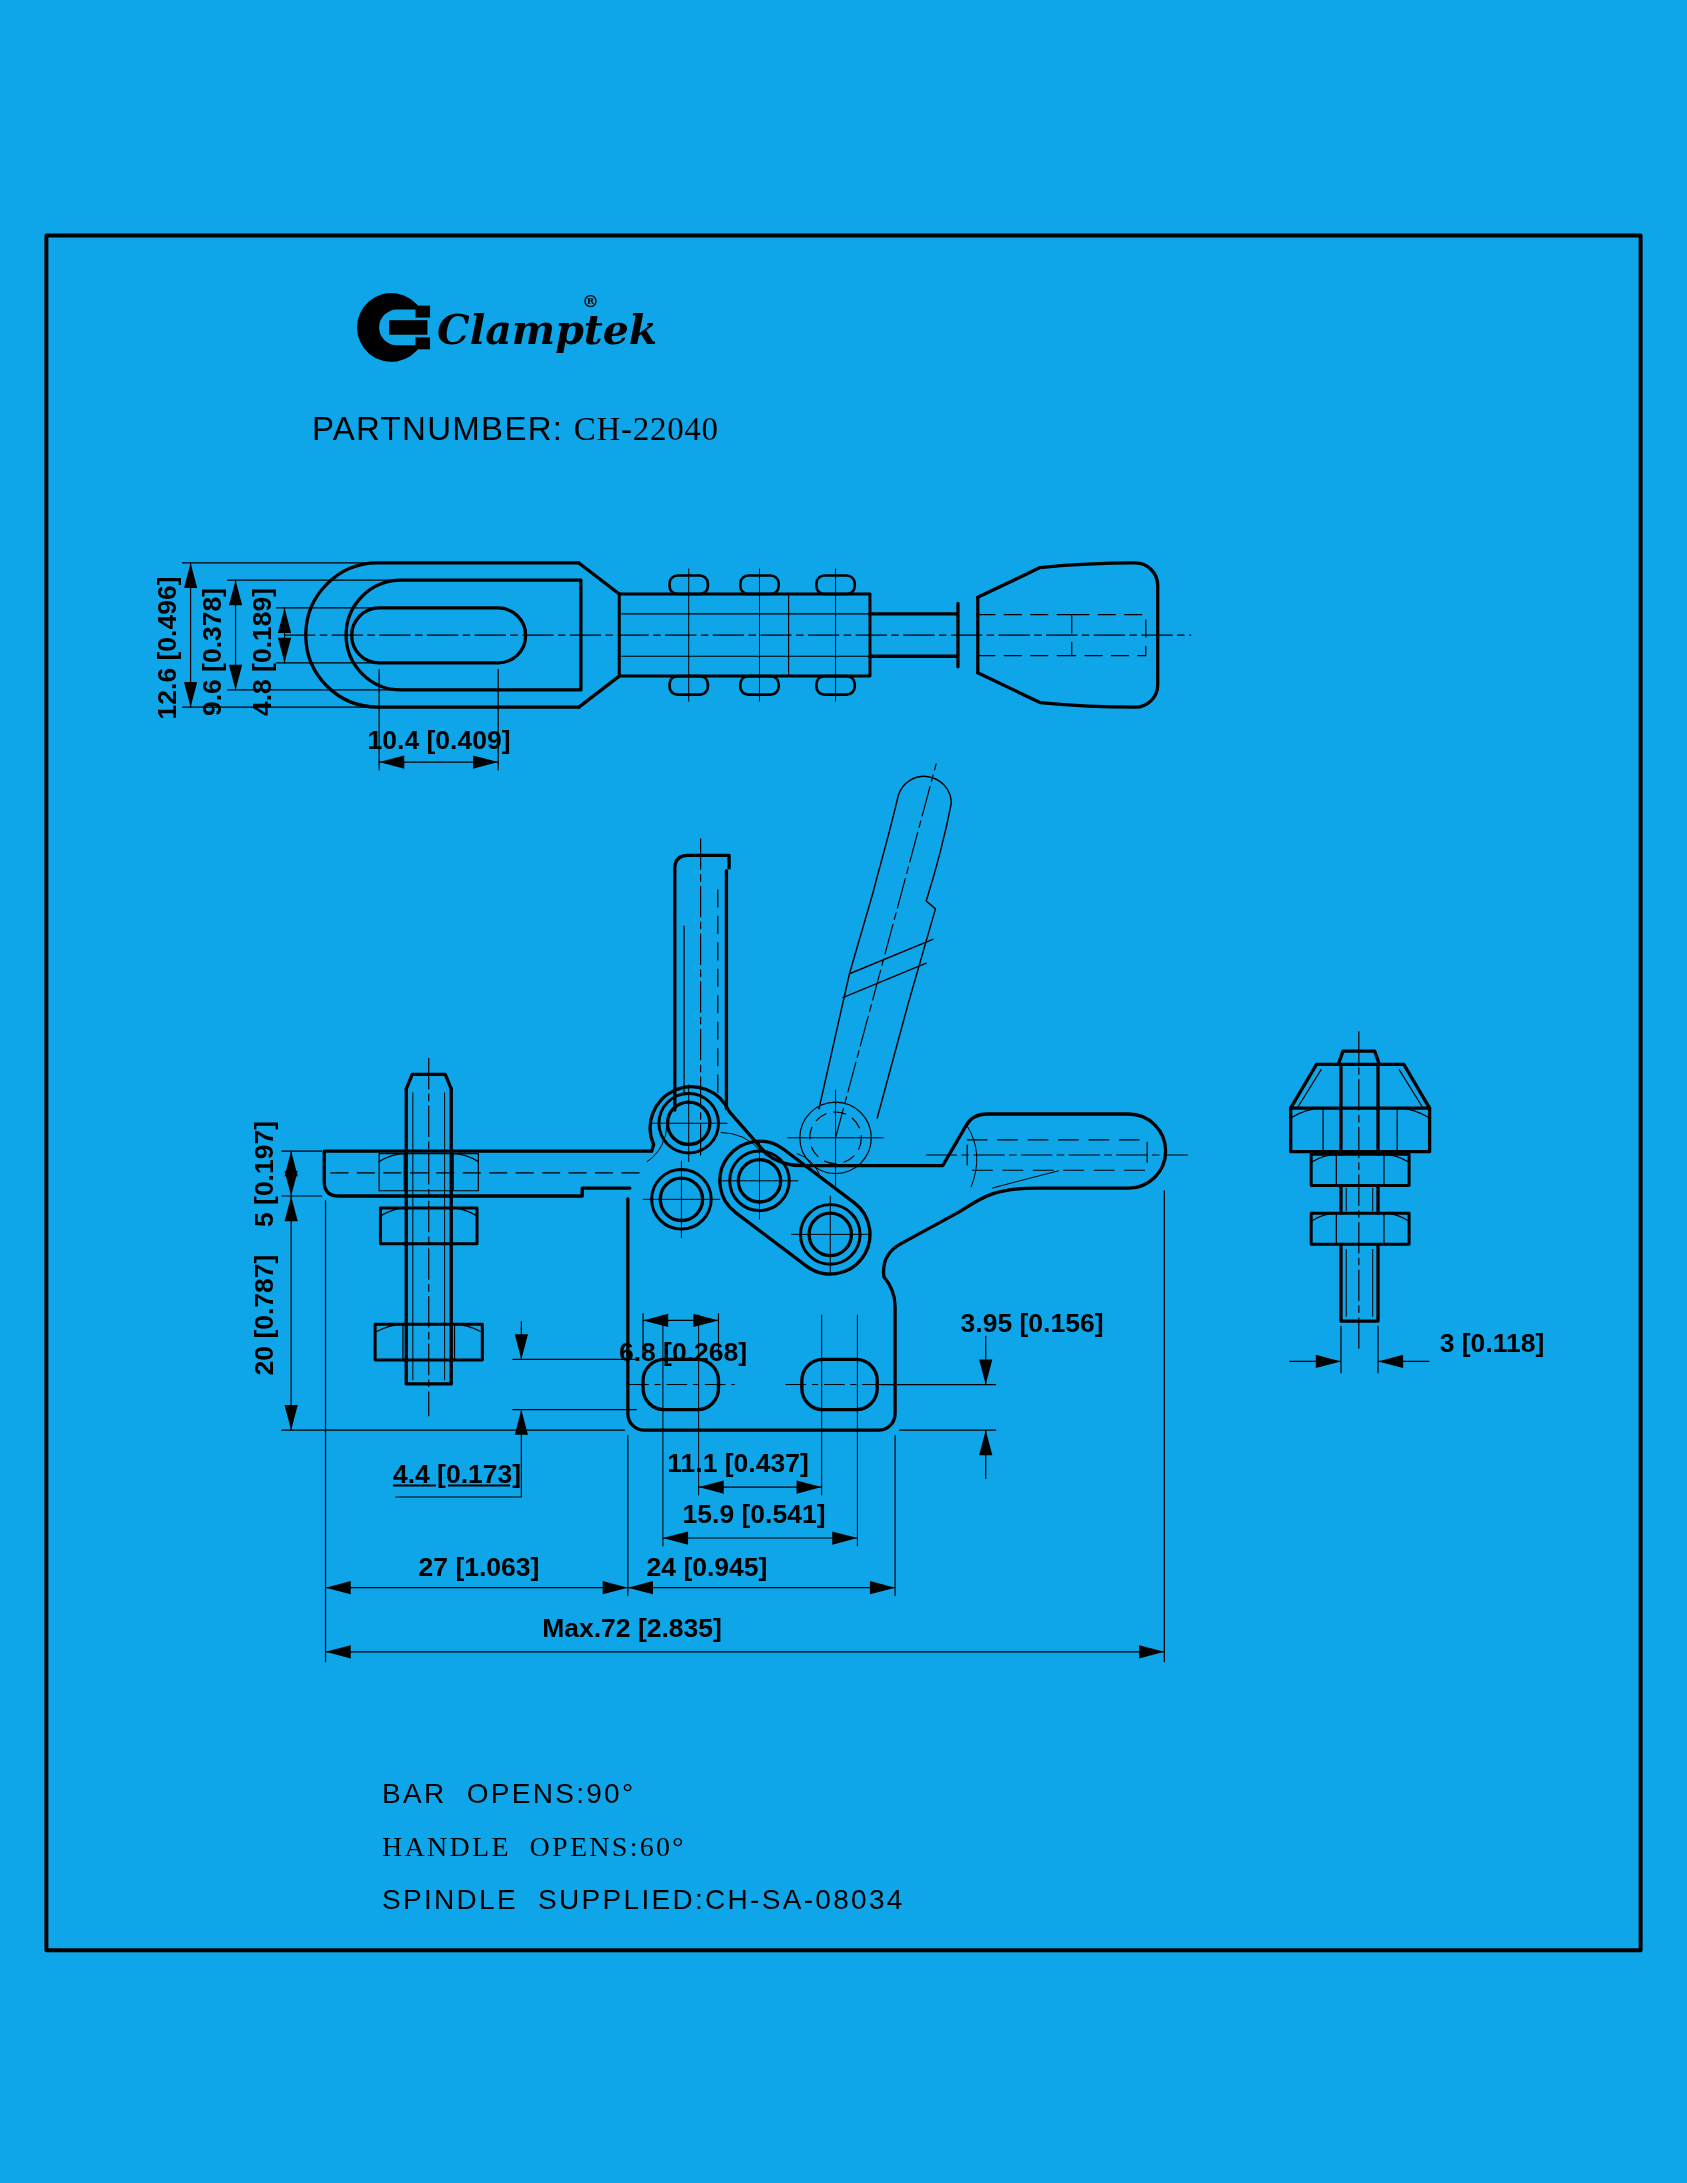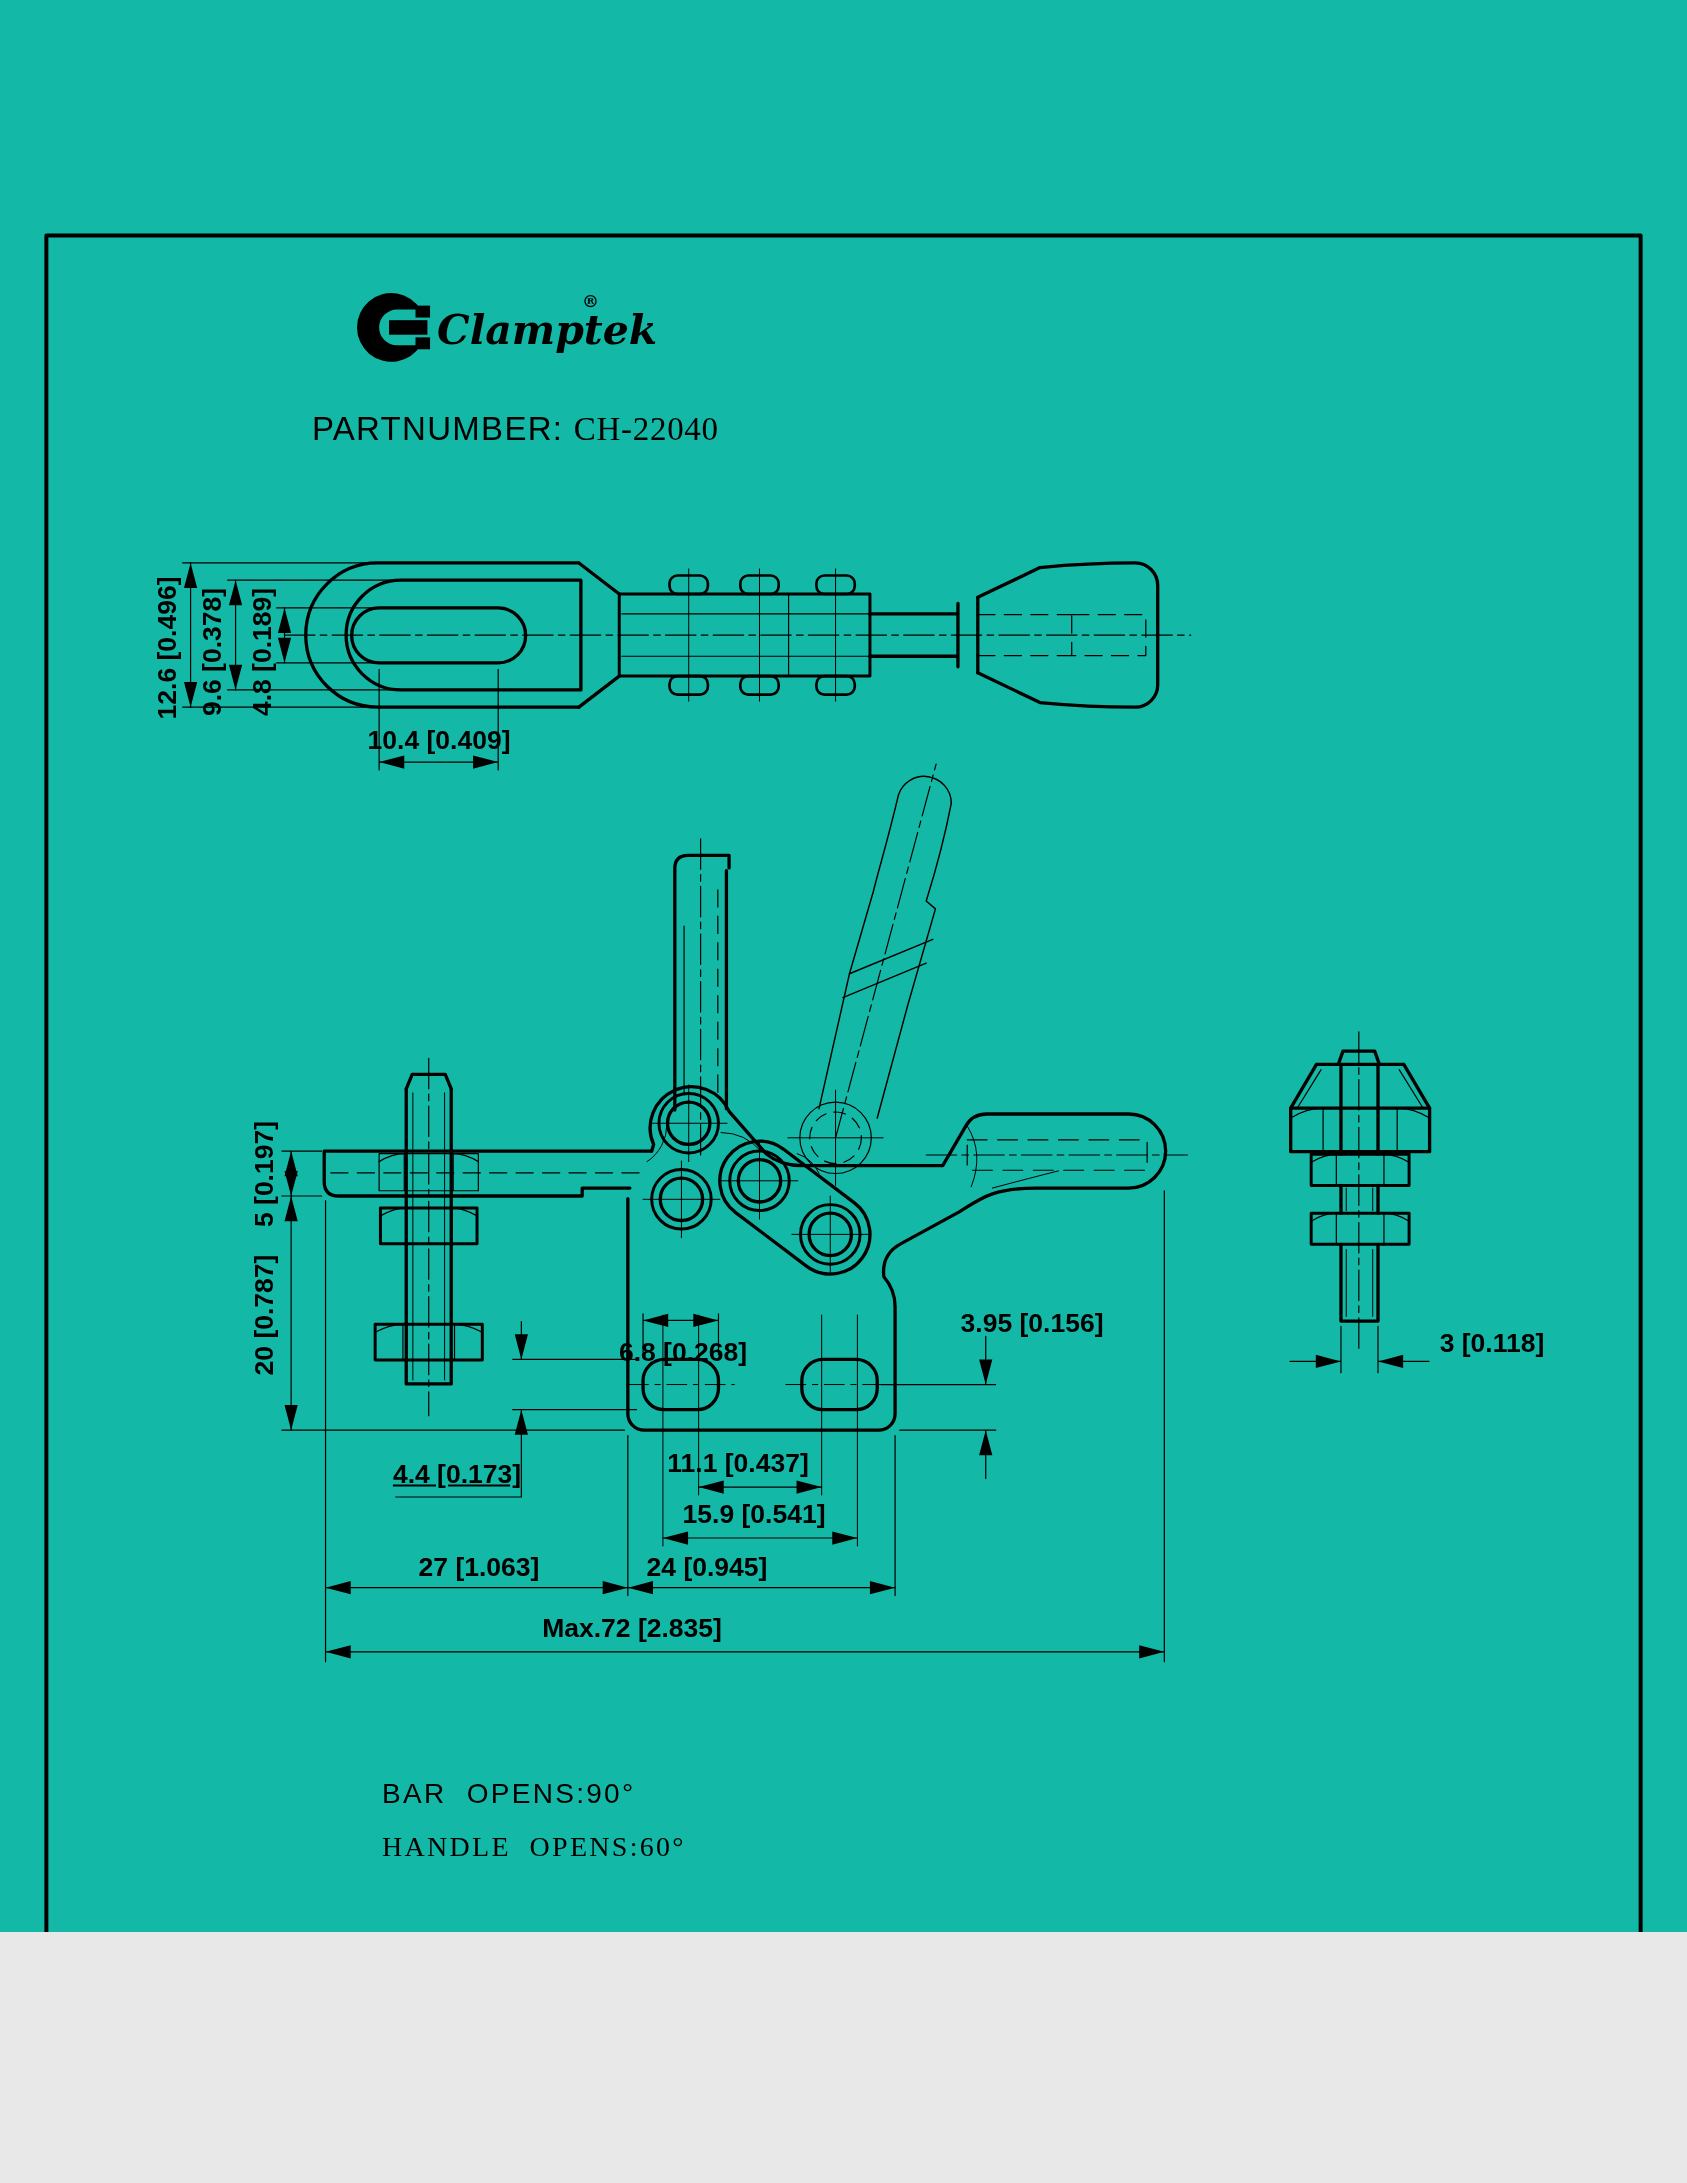--- a/index.html
+++ b/index.html
@@ -1,16 +1,16 @@
 <!DOCTYPE html>
 <html style="font-size:10.6px"><head>
 <meta charset="utf-8">
 <style>
   html,body{margin:0;padding:0;background:#e8e8e8;}
-  .page{position:relative;width:1687px;height:1932px;background:#14b8a6;
+  .page{position:relative;width:1687px;height:2183px;background:#0ea5e9;
         font-family:"Liberation Sans",sans-serif;color:#000;overflow:hidden;}
   svg.drawing{position:absolute;left:0;top:0;}
   .lbl{position:absolute;transform:translate(-50%,-50%);font-weight:bold;font-size:26.5px;
        letter-spacing:0px;white-space:pre;color:#000;}
   .lbl.rot{transform:translate(-50%,-50%) rotate(-90deg);}
   .brand{position:absolute;font-family:"DejaVu Serif","Liberation Serif",serif;
          font-style:italic;font-weight:bold;font-size:41px;white-space:pre;}
   .reg{position:absolute;font-family:"DejaVu Serif",serif;font-size:17px;font-weight:bold;}
   .partline{position:absolute;font-size:33px;letter-spacing:1.3px;white-space:pre;}
   .partline .pn{font-family:Liberation Serif, serif;letter-spacing:0.7px;}
@@ -213,15 +213,16 @@
   <div class="lbl" style="left:738px;top:1463px;">11.1 [0.437]</div>
   <div class="lbl" style="left:754px;top:1514px;">15.9 [0.541]</div>
   <div class="lbl" style="left:479px;top:1567px;">27 [1.063]</div>
   <div class="lbl" style="left:707px;top:1567px;text-align:center;">24 [0.945]</div>
   <div class="lbl" style="left:632px;top:1628px;">Max.72 [2.835]</div>
 
   <div class="lbl" style="left:1492px;top:1343px;">3 [0.118]</div>
 
   <div class="note" style="left:382px;top:1778px;">BAR  OPENS:90°</div>
   <div class="note" style="left:382px;top:1831px;font-family:Liberation Serif, serif;">HANDLE  OPENS:60°</div>
+  <div class="note" style="left:382px;top:1884px;">SPINDLE  SUPPLIED:CH-SA-08034</div>
 
 </div>
 
 
 </body></html>

